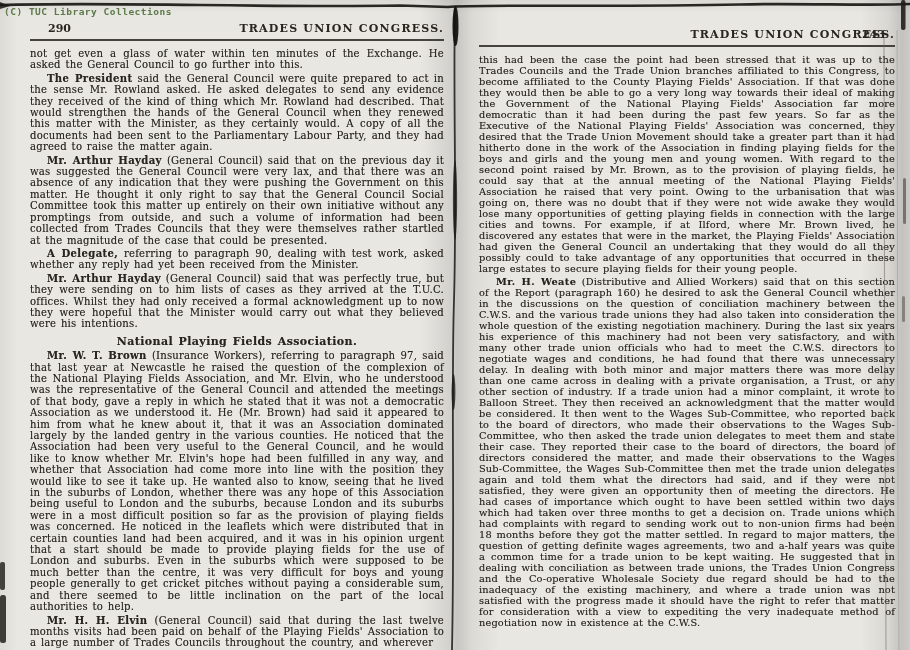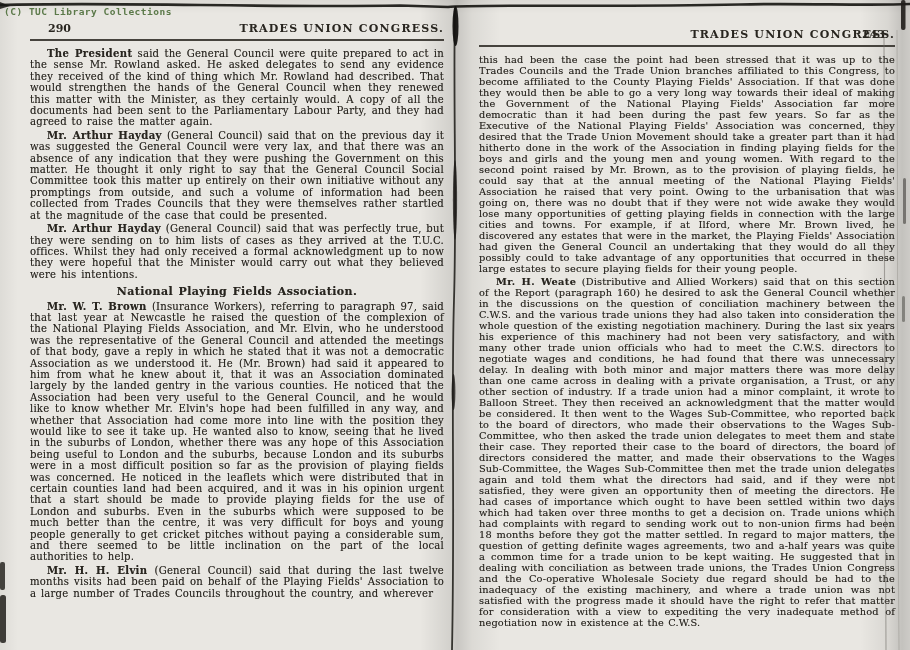--- a/index.html
+++ b/index.html
@@ -62,22 +62,24 @@
 <div class="scan">
 
   <div class="watermark">(C) TUC Library Collections</div>
 
   <div class="page page-left">
     <div class="page-header">
       <span class="page-num">290</span>
       <span>TRADES UNION CONGRESS.</span>
     </div>
     <div class="body-text">
+      <p class="cont"><span>not get even a glass of water within ten minutes of the Exchange.  He asked the General Council to go further into this.</span></p>
       <p><b class="lead">The President</b><span> said the General Council were quite prepared to act in the sense Mr. Rowland asked.  He asked delegates to send any evidence they received of the kind of thing which Mr. Rowland had described.  That would strengthen the hands of the General Council when they renewed this matter with the Minister, as they certainly would.  A copy of all the documents had been sent to the Parliamentary Labour Party, and they had agreed to raise the matter again.</span></p>
       <p><b class="lead">Mr. Arthur Hayday</b><span> (General Council) said that on the previous day it was suggested the General Council were very lax, and that there was an absence of any indication that they were pushing the Government on this matter.  He thought it only right to say that the General Council Social Committee took this matter up entirely on their own initiative without any promptings from outside, and such a volume of information had been collected from Trades Councils that they were themselves rather startled at the magnitude of the case that could be presented.</span></p>
+      <p><b class="lead">A Delegate,</b><span> referring to paragraph 90, dealing with test work, asked whether any reply had yet been received from the Minister.</span></p>
       <p><b class="lead">Mr. Arthur Hayday</b><span> (General Council) said that was perfectly true, but they were sending on to him lists of cases as they arrived at the T.U.C. offices.  Whilst they had only received a formal acknowledgment up to now they were hopeful that the Minister would carry out what they believed were his intentions.</span></p>
       <div class="section-heading">National Playing Fields Association.</div>
       <p><b class="lead">Mr. W. T. Brown</b><span> (Insurance Workers), referring to paragraph 97, said that last year at Newcastle he raised the question of the complexion of the National Playing Fields Association, and Mr. Elvin, who he understood was the representative of the General Council and attended the meetings of that body, gave a reply in which he stated that it was not a democratic Association as we understood it.  He (Mr. Brown) had said it appeared to him from what he knew about it, that it was an Association dominated largely by the landed gentry in the various counties.  He noticed that the Association had been very useful to the General Council, and he would like to know whether Mr. Elvin's hope had been fulfilled in any way, and whether that Association had come more into line with the position they would like to see it take up.  He wanted also to know, seeing that he lived in the suburbs of London, whether there was any hope of this Association being useful to London and the suburbs, because London and its suburbs were in a most difficult position so far as the provision of playing fields was concerned.  He noticed in the leaflets which were distributed that in certain counties land had been acquired, and it was in his opinion urgent that a start should be made to provide playing fields for the use of London and suburbs.  Even in the suburbs which were supposed to be much better than the centre, it was very difficult for boys and young people generally to get cricket pitches without paying a considerable sum, and there seemed to be little inclination on the part of the local authorities to help.</span></p>
       <p><b class="lead">Mr. H. H. Elvin</b><span> (General Council) said that during the last twelve months visits had been paid on behalf of the Playing Fields' Association to a large number of Trades Councils throughout the country, and wherever</span></p>
     </div>
   </div>
 
   <div class="page page-right">
     <div class="page-header">
       <span>TRADES UNION CONGRESS.</span>

